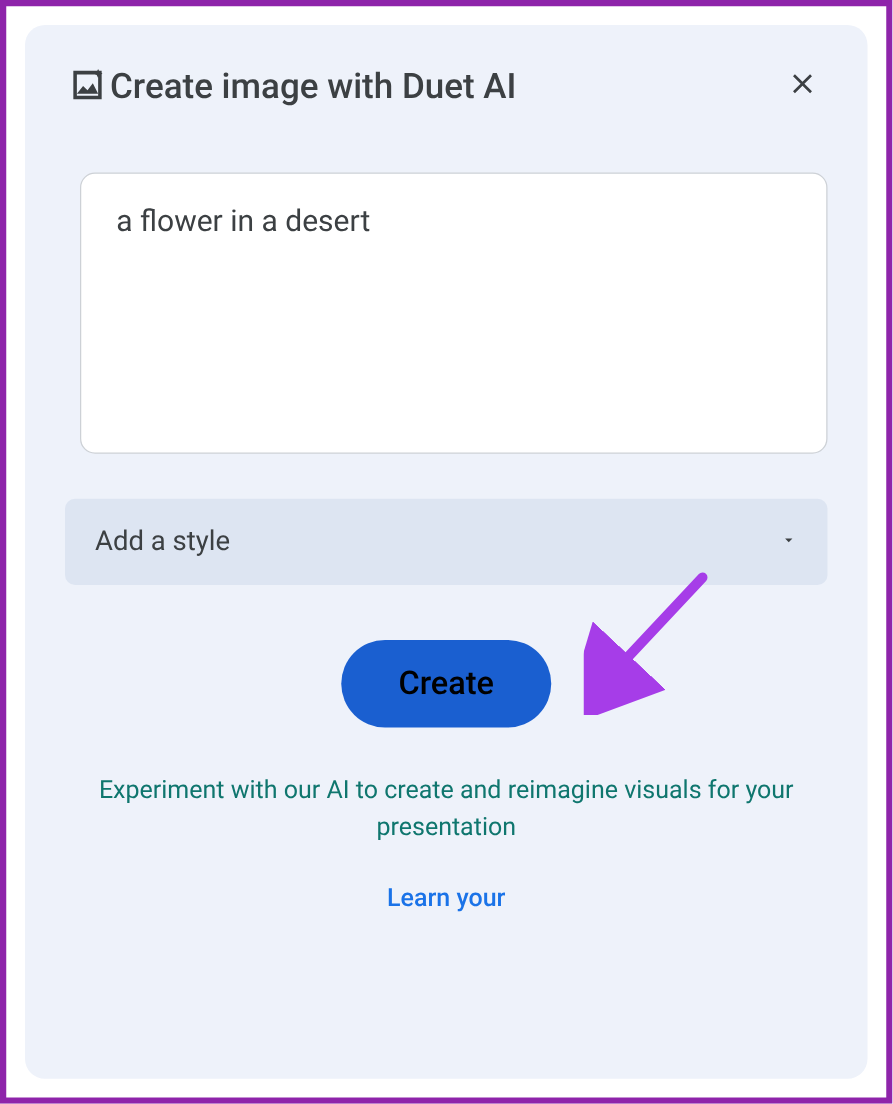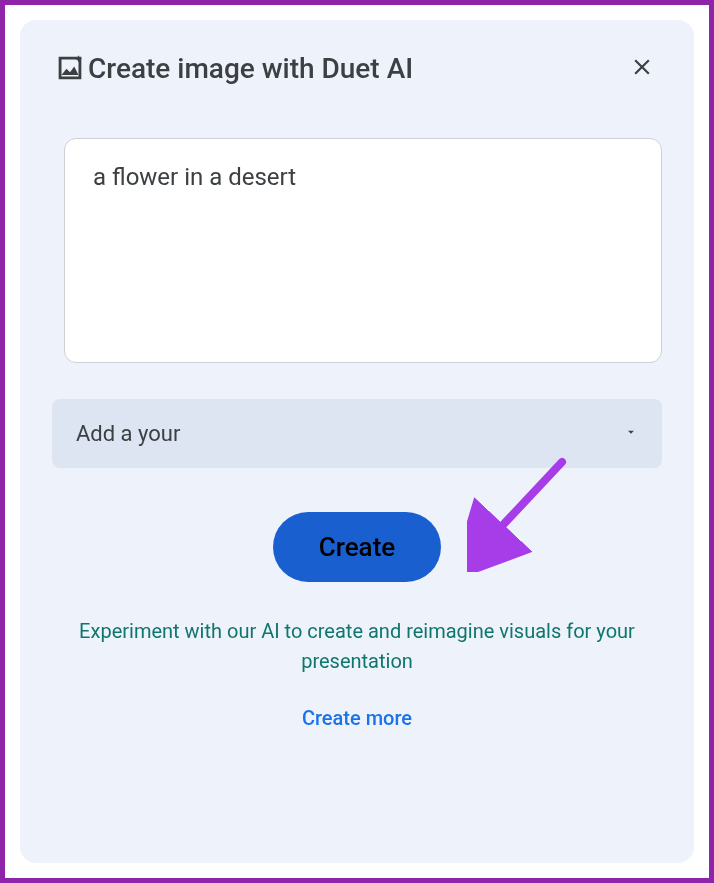--- a/index.html
+++ b/index.html
@@ -158,21 +158,21 @@
           </svg>
         </span>
       </button>
     </div>
 
     <div class="prompt-area">
       <textarea class="prompt-text" style="">a flower in a desert</textarea>
     </div>
 
     <div class="style-dropdown">
-      <span class="style-dropdown-label">Add a your</span>
+      <span class="style-dropdown-label">Add a style</span>
       <span class="dropdown-caret">
         <svg width="14" height="14" viewBox="0 0 24 24">
           <path d="M7 10l5 5 5-5z" fill="#3c4043"></path>
         </svg>
       </span>
     </div>
 
     <div class="create-btn-container">
       <button class="create-btn">Create</button>
       <div class="arrow-annotation">
@@ -182,15 +182,15 @@
               <polygon points="0 0, 10 5, 0 10" fill="#a63de8"></polygon>
             </marker>
           </defs>
           <line x1="95" y1="10" x2="20" y2="90" stroke="#a63de8" stroke-width="8" stroke-linecap="round" marker-end="url(#arrowhead)"></line>
         </svg>
       </div>
     </div>
 
     <p class="experiment-text">Experiment with our AI to create and reimagine visuals for your presentation</p>
 
-    <a class="learn-more">Create more</a>
+    <a class="learn-more">Learn your</a>
   </div>
 </div>
 
 </body></html>

